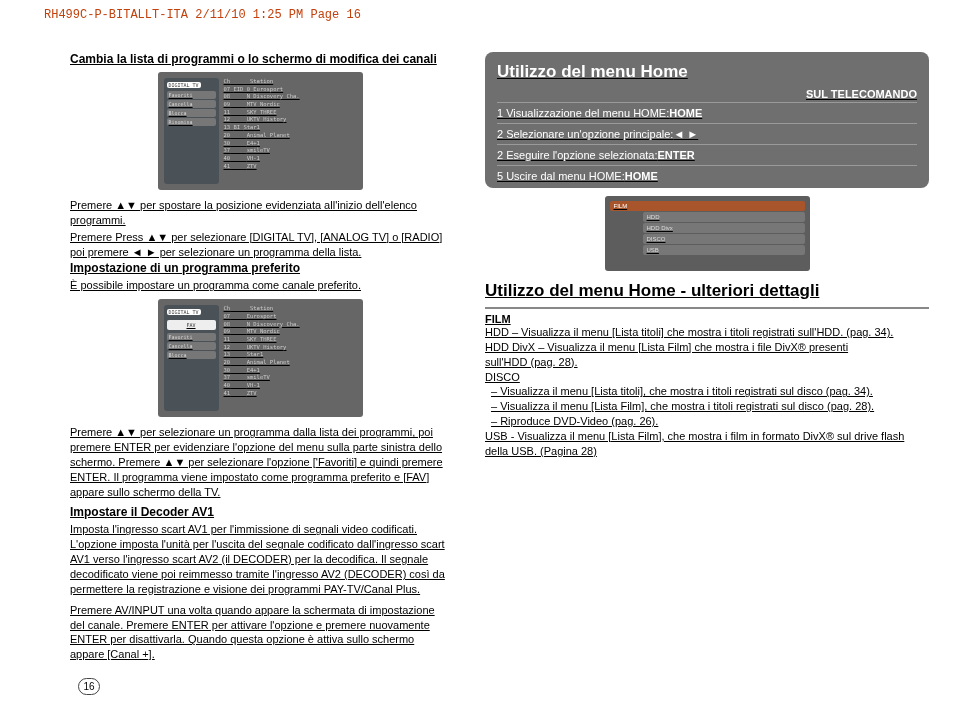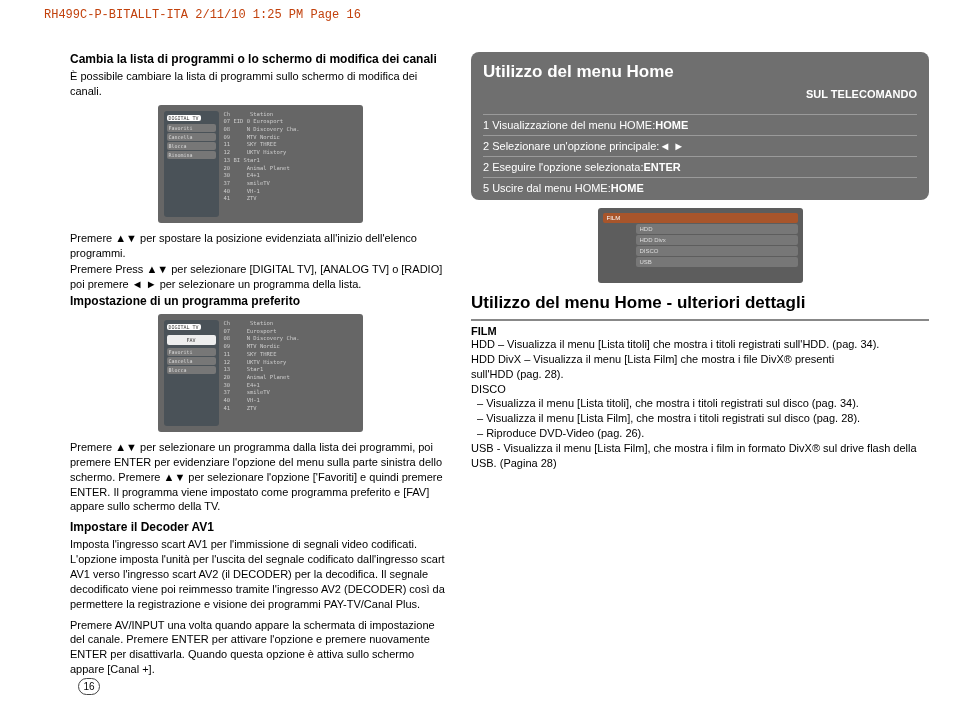--- a/index.html
+++ b/index.html
@@ -14,21 +14,22 @@
   }
   .header {
     font-family: "Courier New", monospace;
     font-size: 12px;
     padding: 8px 0 0 44px;
     color: #c2410c;
   }
   .page {
     padding: 30px 30px 0 70px;
     display: flex;
-    gap: 21px;
+    gap: 35px;
+    text-decoration: underline;
   }
   .col { flex: 1; }
   .col-left { flex: 0 0 380px; }
   .col-right { flex: 1; }
   .bold { font-weight: bold; }
   .section-title {
     font-weight: bold;
     font-size: 12px;
     margin-bottom: 3px;
   }
@@ -73,21 +74,21 @@
   }
   .home-title {
     font-size: 17px;
     font-weight: bold;
     margin-bottom: 6px;
   }
   .home-sub {
     text-align: right;
     font-size: 11px;
     font-weight: bold;
-    margin-bottom: 14px;
+    margin-bottom: 2px;
   }
   .home-row {
     display: flex;
     border-top: 1px solid #9a9a9a;
     padding: 4px 0;
     font-size: 11px;
   }
   .menu-img {
     background: #5d5d5d;
     width: 205px;
@@ -132,21 +133,20 @@
   }
 </style>
 </head>
 <body>
 
 <div class="header">RH499C-P-BITALLT-ITA  2/11/10  1:25 PM  Page 16</div>
 
 <div class="page">
   <div class="col col-left">
     <div class="section-title">Cambia la lista di programmi o lo schermo di modifica dei canali</div>
-    <div class="text-block">È possibile cambiare la lista di programmi sullo schermo di modifica dei canali.</div>
 
     <div class="screenshot">
       <div class="screenshot-inner">
         <div class="screenshot-left">
           <div class="scr-digital">DIGITAL TV</div>
           <div class="scr-btn">Favoriti</div>
           <div class="scr-btn">Cancella</div>
           <div class="scr-btn">Blocca</div>
           <div class="scr-btn">Rinomina</div>
         </div>
@@ -164,20 +164,21 @@
           <div class="scr-line"><span>40</span>&nbsp;&nbsp;&nbsp;&nbsp;&nbsp;<span>VH-1</span></div>
           <div class="scr-line"><span>41</span>&nbsp;&nbsp;&nbsp;&nbsp;&nbsp;<span>ZTV</span></div>
         </div>
       </div>
     </div>
 
     <div class="text-block">Premere ▲▼ per spostare la posizione evidenziata all'inizio dell'elenco programmi.</div>
     <div class="text-block">Premere Press ▲▼ per selezionare [DIGITAL TV], [ANALOG TV] o [RADIO] poi premere ◄ ► per selezionare un programma della lista.</div>
 
     <div class="section-title" style="margin-top:1px">Impostazione di un programma preferito</div>
+    <div class="text-block">È possibile impostare un programma come canale preferito.</div>
 
     <div class="screenshot">
       <div class="screenshot-inner">
         <div class="screenshot-left">
           <div class="scr-digital">DIGITAL TV</div>
           <div class="scr-fav">FAV</div>
           <div class="scr-btn">Favoriti</div>
           <div class="scr-btn">Cancella</div>
           <div class="scr-btn">Blocca</div>
         </div>

